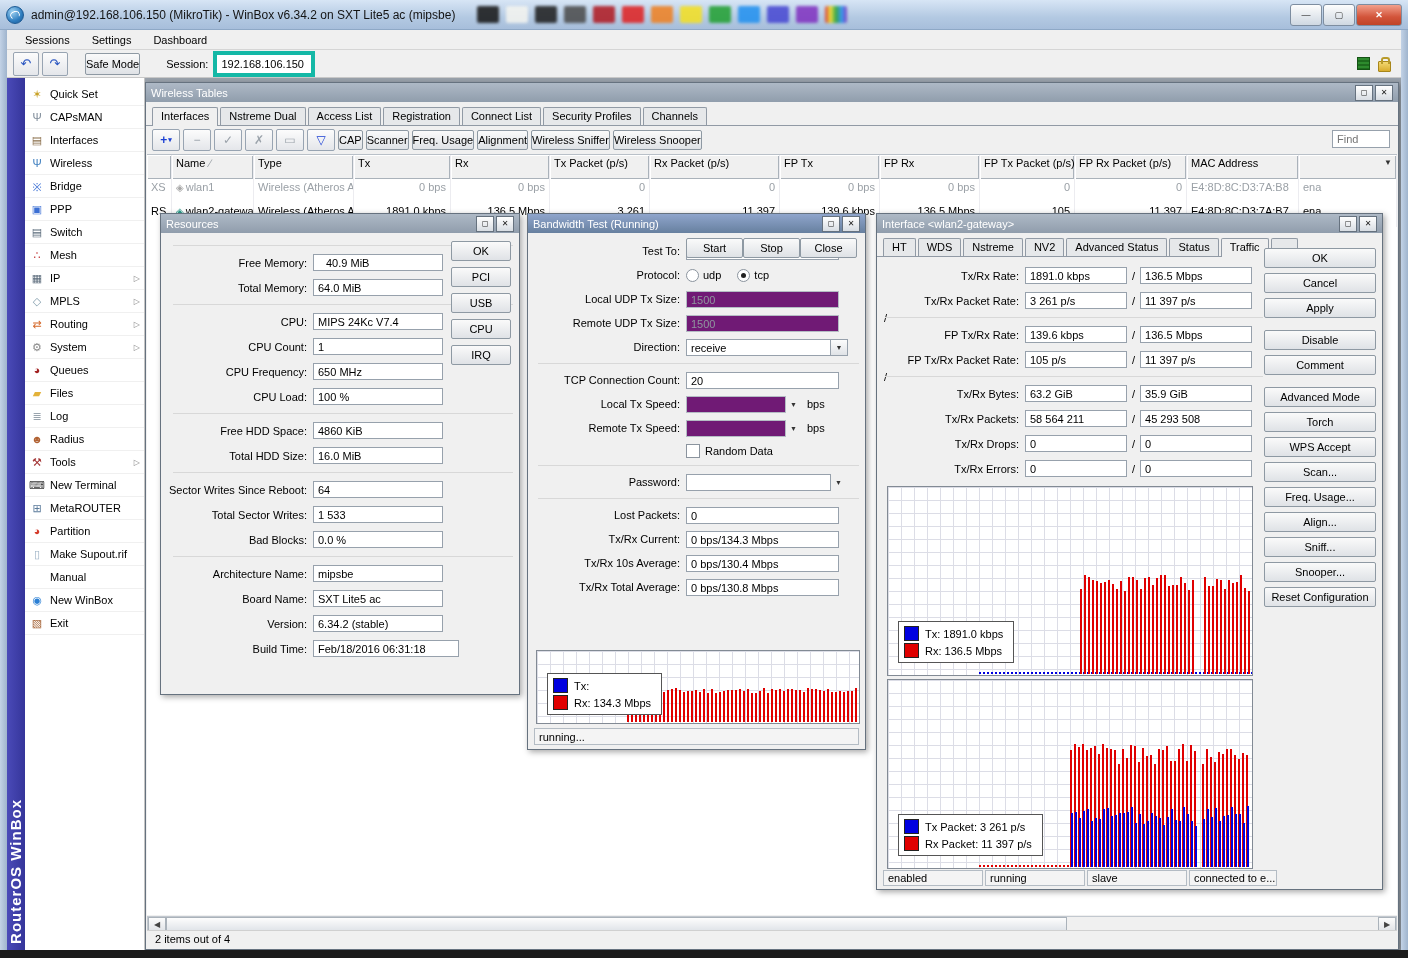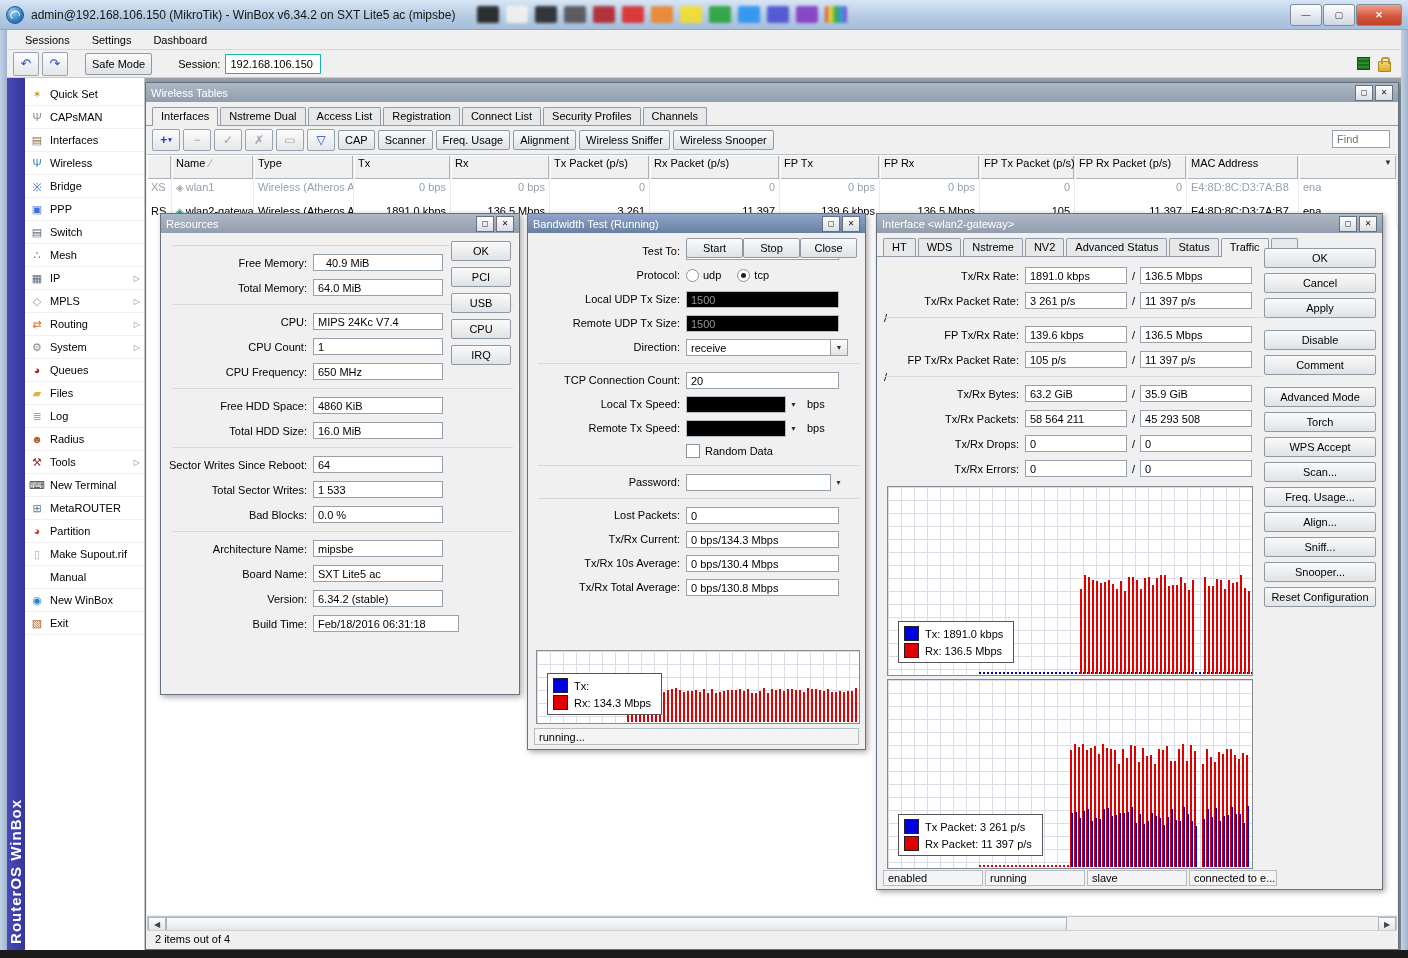--- a/index.html
+++ b/index.html
@@ -12,24 +12,24 @@
   #titlebar .ttl{font-size:12px;color:#141414;margin-right:14px;white-space:nowrap;}
   .artifacts{display:flex;gap:7px;align-items:center;height:18px;margin-left:8px;flex:1;}
   .art{width:22px;height:17px;border-radius:2px;filter:blur(1.5px);opacity:.85;}
   .wbtns{display:flex;gap:1px;margin-left:auto;}
   .wbtn{width:30px;height:20px;border:1px solid #7d8da0;border-radius:3px;background:linear-gradient(#fdfdfd,#cfd8e2);display:flex;align-items:center;justify-content:center;font-size:9px;color:#333;}
   .wbtn.close{width:44px;background:linear-gradient(#f2a08c,#d2543a 60%,#c04428);color:#fff;font-weight:bold;}
   #menubar{position:absolute;left:7px;top:30px;width:1394px;height:20px;background:#f0f0f0;border-bottom:1px solid #d5d5d5;display:flex;align-items:center;padding-left:8px;box-sizing:border-box;}
   .menu-item{padding:2px 10px;margin-right:2px;}
   #toolbar{position:absolute;left:7px;top:50px;width:1394px;height:28px;background:#f0f0f0;border-bottom:1px solid #c8c8c8;display:flex;align-items:center;padding-left:6px;box-sizing:border-box;}
   .tbtn{width:24px;height:22px;border:1px solid #98a4b2;border-radius:2px;background:linear-gradient(#fcfcfc,#e4e6ea);display:flex;align-items:center;justify-content:center;color:#2a56c0;font-size:13px;margin-right:3px;}
-  .btn{border:1px solid #8e99a3;border-radius:2px;background:linear-gradient(#fafafa,#dfe2e6);display:flex;align-items:center;justify-content:center;font-size:11px;height:22px;padding:0 6px;box-sizing:border-box;}
+  .btn{border:1px solid #8e99a3;border-radius:2px;background:linear-gradient(#fafafa,#dfe2e6);display:flex;align-items:center;justify-content:center;font-size:11px;height:22px;padding:0 0;box-sizing:border-box;}
   #safe-mode{margin-left:14px;}
   #sess-label{margin-left:26px;margin-right:5px;}
-  #sess-input{width:86px;height:18px;border:1px solid #14b8a6;font-size:11px;font-family:"Liberation Sans",sans-serif;padding:0 4px;}
+  #sess-input{width:86px;height:18px;border:4px solid #14b8a6;font-size:11px;font-family:"Liberation Sans",sans-serif;padding:0 4px;}
   .tb-right{margin-left:auto;display:flex;align-items:center;gap:8px;margin-right:10px;}
   .led{width:11px;height:11px;background:repeating-linear-gradient(#2d8a2d 0 2px,#1d6a1d 2px 4px);border:1px solid #145214;}
   .lock{width:11px;height:9px;background:linear-gradient(#f3d873,#d9ad2e);border:1px solid #a8861a;border-radius:1px;position:relative;margin-top:5px;}
   .lock::before{content:"";position:absolute;top:-5px;left:2px;width:5px;height:5px;border:2px solid #b89a2a;border-bottom:none;border-radius:3px 3px 0 0;}
   
   #main{position:absolute;left:7px;top:78px;width:1394px;height:872px;display:flex;}
   #brandstrip{width:18px;background:linear-gradient(90deg,#4a4ab8,#35359a);position:relative;}
   #brand-text{position:absolute;bottom:6px;left:0;width:18px;writing-mode:vertical-rl;transform:rotate(180deg);color:#fff;font-size:15px;font-weight:bold;letter-spacing:1px;white-space:nowrap;}
   #sidebar{width:120px;background:#fff;border-right:1px solid #c4c4c4;padding-top:5px;box-sizing:border-box;}
   .side-item{display:flex;align-items:center;height:22px;padding:0 4px;border-bottom:1px solid #f0f0f0;cursor:default;}
@@ -42,21 +42,21 @@
   .ctitle{height:19px;display:flex;align-items:center;padding:0 5px;color:#fff;font-size:11px;background:linear-gradient(#aeb9c6,#909dac);}
   .cwin.active .ctitle{background:linear-gradient(#8fa5cc,#67809f);}
   .ctitle .ct{flex:1;white-space:nowrap;overflow:hidden;}
   .cbtn{width:16px;height:14px;border:1px solid #66727f;background:linear-gradient(#fff,#d8dde3);color:#222;font-size:8px;display:flex;align-items:center;justify-content:center;margin-left:2px;}
   
   .frow{display:flex;align-items:center;height:25px;box-sizing:border-box;}
   .frow[data-kind="sep"]{height:9px;position:relative;}
   .frow[data-kind="sep"]::after{content:"";position:absolute;left:6px;right:6px;top:4px;border-top:1px solid #d8d8d8;}
   .flabel{text-align:right;padding-right:6px;white-space:nowrap;}
   .fbox{background:#fff;border:1px solid #97a1ac;height:17px;line-height:16px;padding:0 4px;box-sizing:border-box;white-space:nowrap;overflow:hidden;}
-  .frow[data-row-state="disabled"] .fbox{color:#8f969e;background:#000000;border-color:#b4bcc4;}
+  .frow[data-row-state="disabled"] .fbox{color:#8f969e;background:#701a75;border-color:#b4bcc4;}
   .hsep{border-top:1px solid #d8d8d8;margin:4px 6px;}
   .sidebtns{position:absolute;top:0;right:8px;display:flex;flex-direction:column;}
   .sbtn{width:60px;height:20px;margin-bottom:6px;}
   
   .tabstrip{display:flex;align-items:flex-end;padding:4px 6px 0 6px;border-bottom:1px solid #919aa5;height:24px;box-sizing:border-box;gap:2px;}
   .tab{padding:2px 8px 3px 8px;background:#e6e8ea;border:1px solid #919aa5;border-bottom:none;border-radius:2px 2px 0 0;white-space:nowrap;}
   .tab[data-state="active"]{background:#f0f0f0;margin-bottom:-1px;padding-bottom:4px;}
   
   #wt-toolbar{display:flex;align-items:center;padding:3px 6px;gap:3px;position:relative;}
   .wt-ico{width:26px;height:20px;border:1px solid #98a4b2;border-radius:2px;background:linear-gradient(#fcfcfc,#e4e6ea);display:flex;align-items:center;justify-content:center;font-size:12px;}
@@ -455,20 +455,24 @@
           <div class="frow" data-kind="field">
             <span class="flabel" style="flex:0 0 140px;">CPU Count:</span>
             <span class="fbox" style="width:130px;">1</span>
           </div>
 
           <div class="frow" data-kind="field">
             <span class="flabel" style="flex:0 0 140px;">CPU Frequency:</span>
             <span class="fbox" style="width:130px;">650 MHz</span>
           </div>
 
+          <div class="frow" data-kind="field">
+            <span class="flabel" style="flex:0 0 140px;">CPU Load:</span>
+            <span class="fbox" style="width:130px;">100 %</span>
+          </div>
 
           <div class="frow" data-kind="sep">
             
             
           </div>
 
           <div class="frow" data-kind="field">
             <span class="flabel" style="flex:0 0 140px;">Free HDD Space:</span>
             <span class="fbox" style="width:130px;">4860 KiB</span>
           </div>

